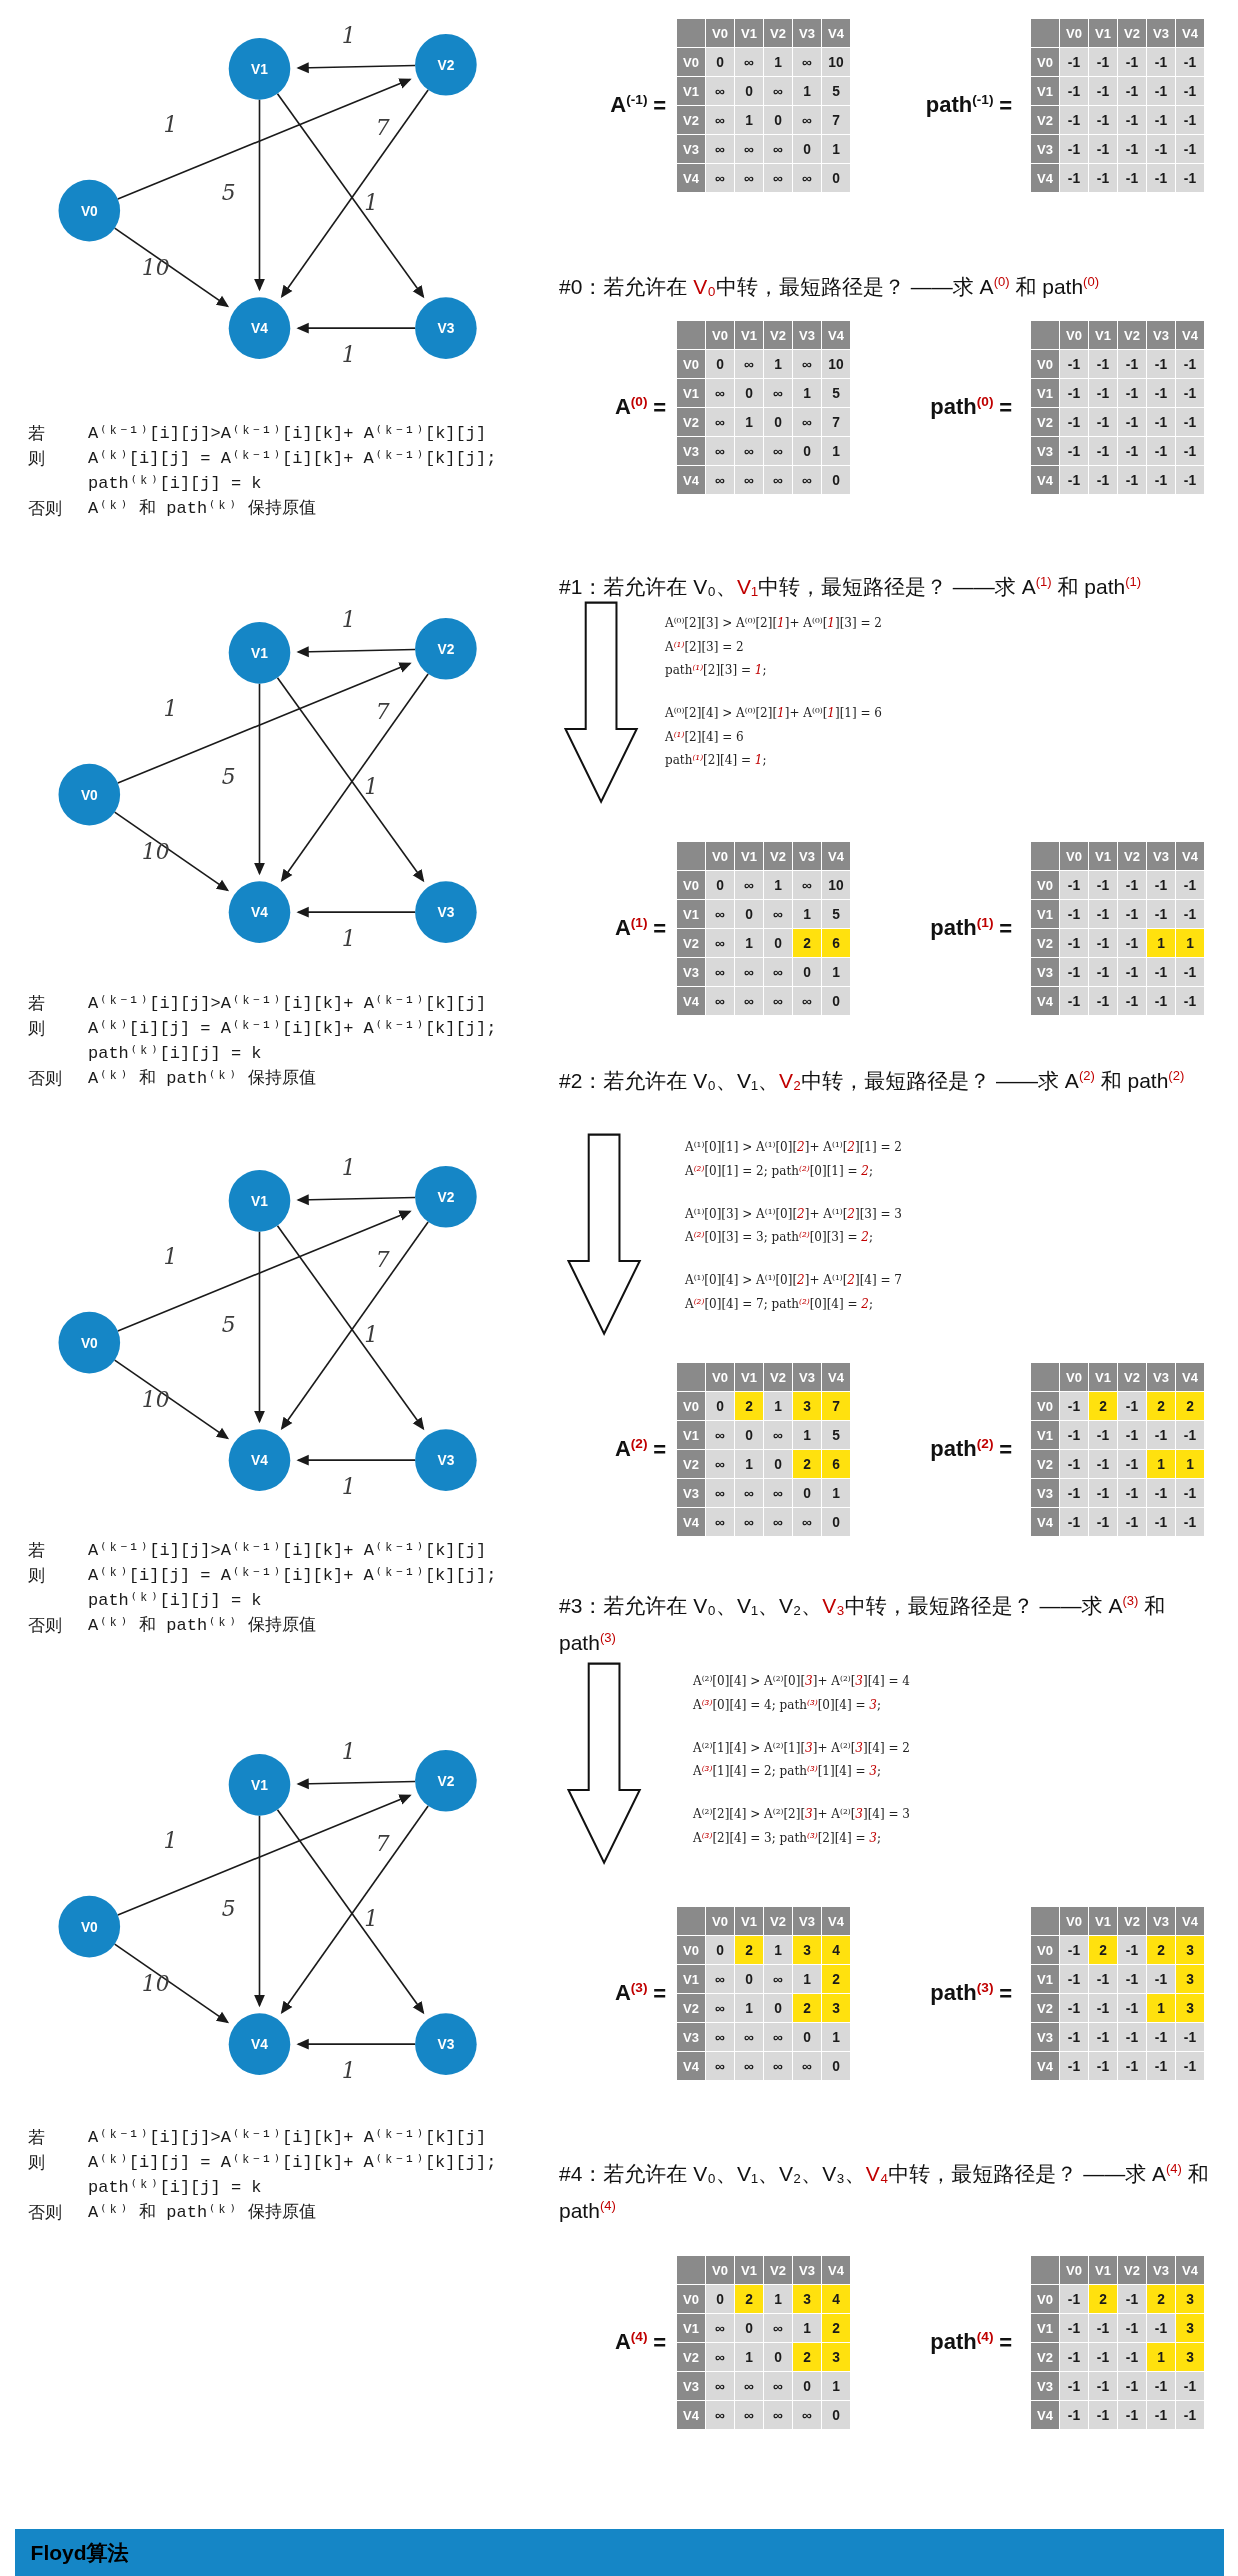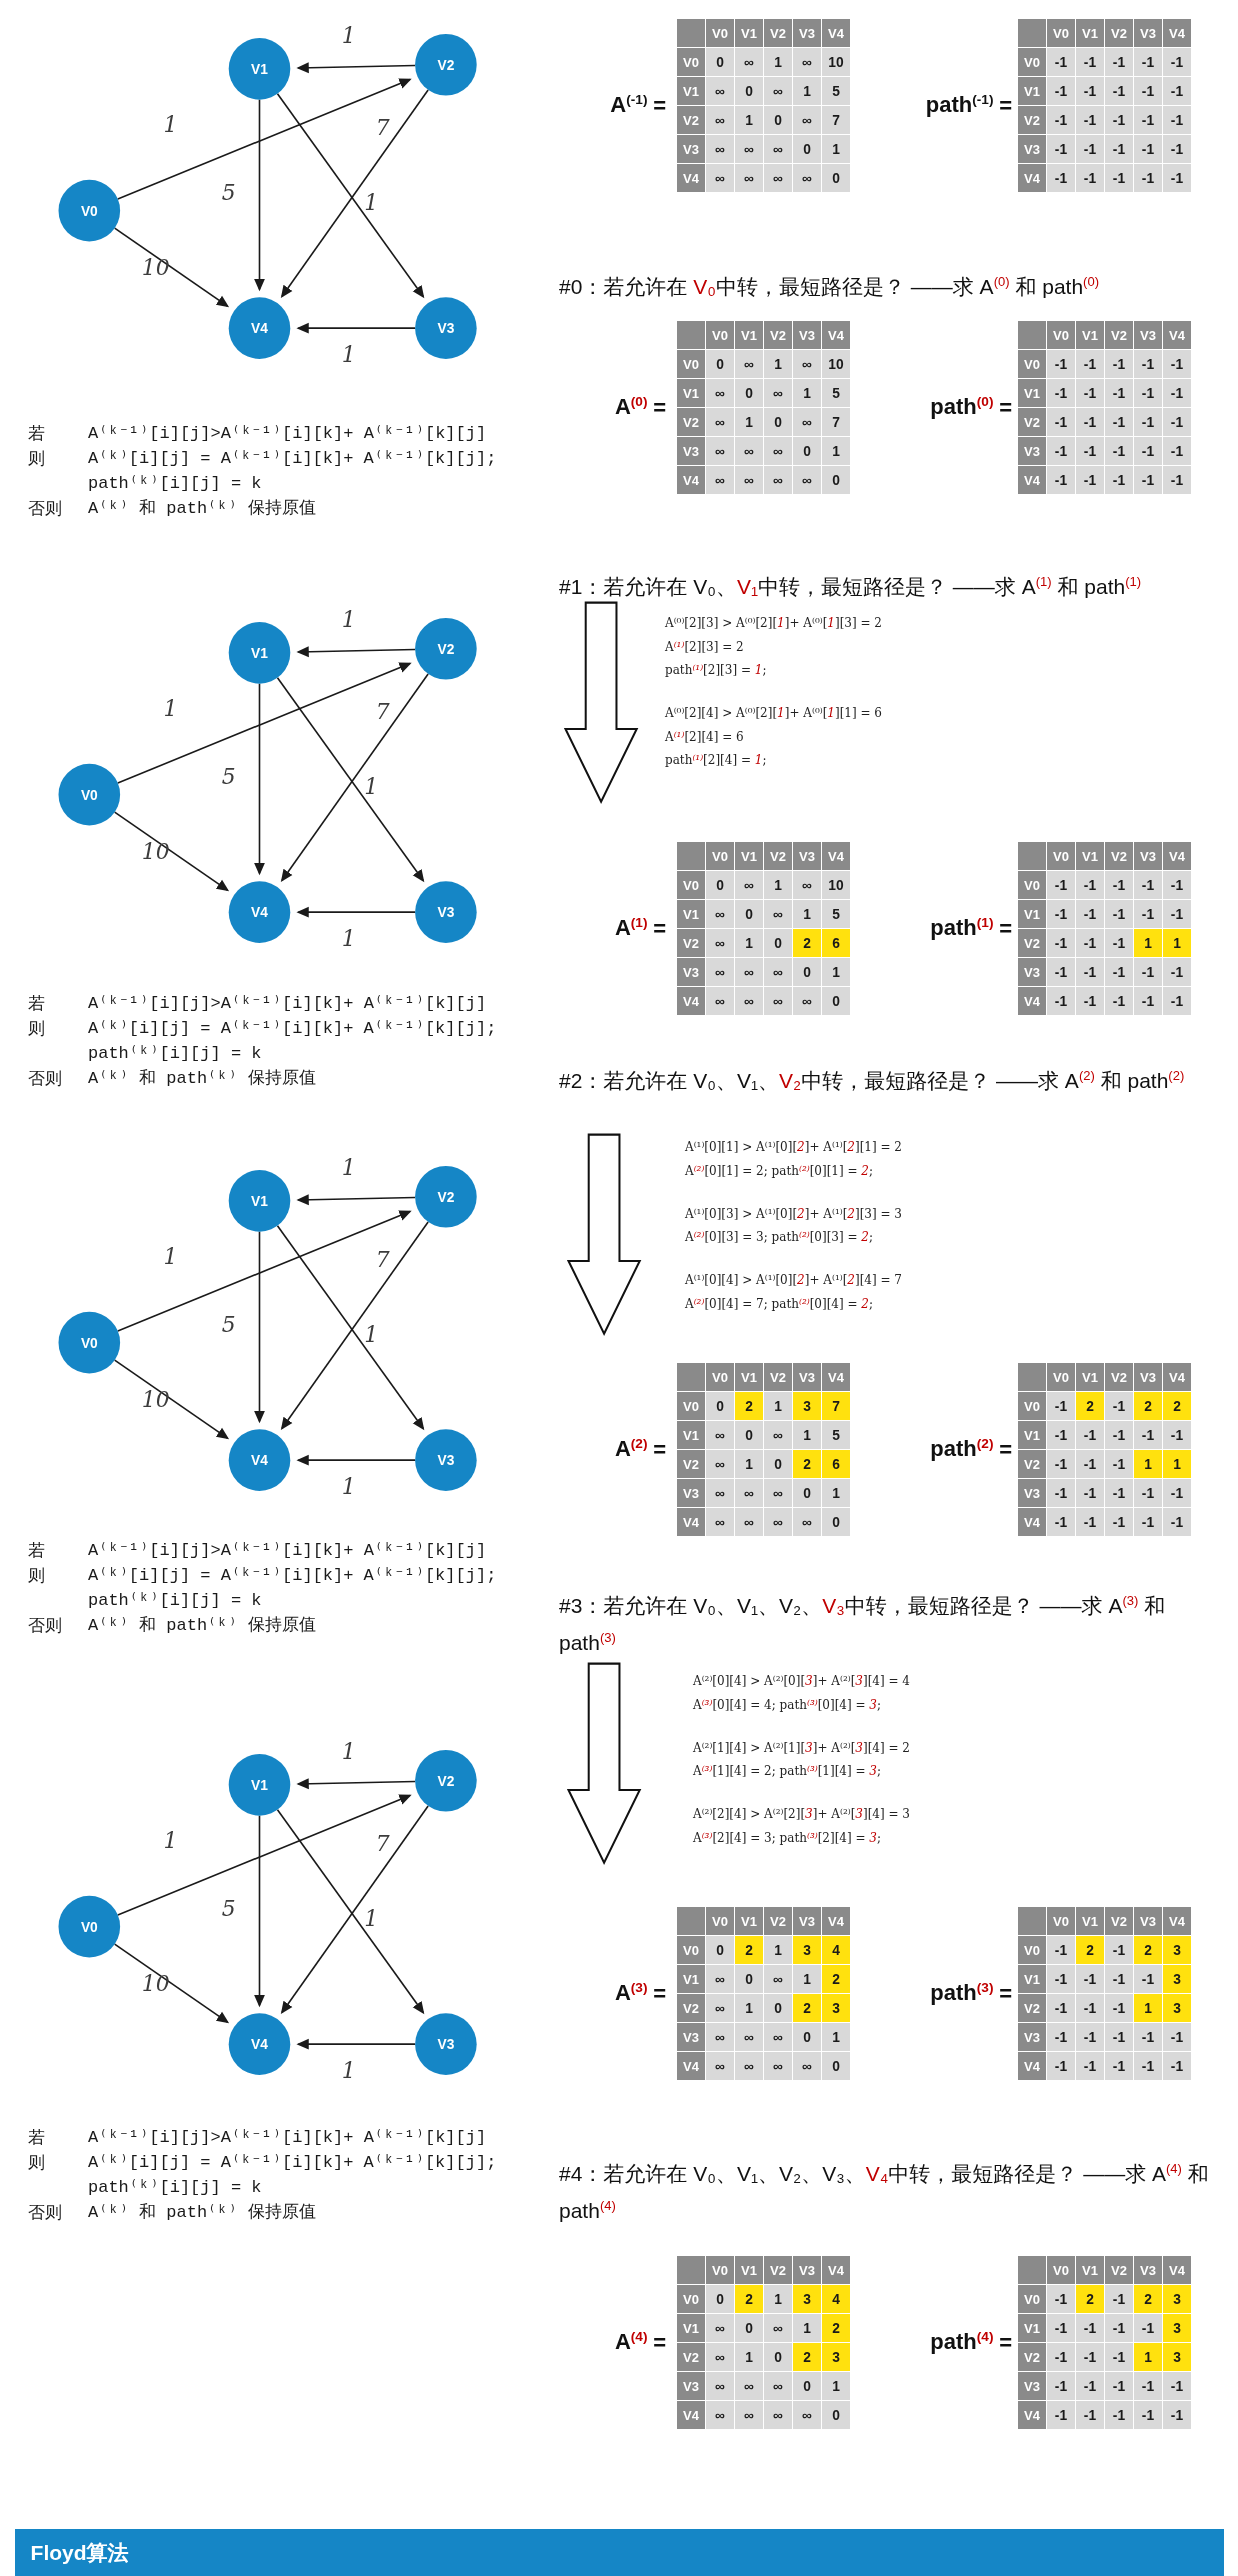--- a/index.html
+++ b/index.html
@@ -16,21 +16,21 @@
   .pseudo { position:absolute; font-size:17px; line-height:25px; color:#1a1a1a; width:519px; }
   .prow { display:flex; }
   .plabel { width:60px; flex:none; font-family:"Liberation Sans","DejaVu Sans",sans-serif; }
   .pexpr { font-family:Liberation Mono, monospace; }
 
   .mrow { position:absolute; display:flex; align-items:center; }
   .mlabel { font-weight:bold; font-size:22px; color:#111; white-space:nowrap; }
   .mlabel sup { font-size:0.62em; color:#C00000; }
   .mlabel.supblack sup { color:#111; }
   .alabel { width:99px; text-align:right; margin-right:10px; }
-  .plbl { width:138px; text-align:right; margin-right:5px; margin-left:23px; }
+  .plbl { width:138px; text-align:right; margin-right:18px; margin-left:23px; }
   .eq { margin-left:5.7px; }
 
   table.mtx { border-collapse:collapse; }
   .mtx td { width:29px; height:29px; text-align:center; vertical-align:middle;
             border:1.6px solid #fff; font-size:13.8px; font-weight:bold; }
   .mtx .mh { background:#8a8a8a; color:#fff; font-size:13px; }
   .mtx .mc { background:#d9d9d9; color:#1a1a1a; }
   .mtx .yl { background:#ffe10e; }
 
   .heading { position:absolute; font-size:21px; font-weight:normal; color:#111;
@@ -39,21 +39,21 @@
   .heading sup { font-size:0.62em; color:#C00000; }
 
   .comp { position:absolute; font-family:"DejaVu Serif",serif; font-size:12px;
           line-height:23.5px; color:#222; }
   .cgroup { margin-bottom:19.5px; }
   .rd { color:#C00000; font-style:italic; }
 
   .bigarrow { position:absolute; }
 
   .bottombar { position:absolute; background:#1586C6; display:flex; align-items:center;
-               color:#ffffff; font-weight:bold; font-size:21px; padding-left:16px; }
+               color:#000000; font-weight:bold; font-size:21px; padding-left:16px; }
 </style>
 </head>
 <body>
 
 <div class="page">
 
   <div class="graph" style="left:8px;top:4px"><svg viewBox="0 0 620 480" width="503" height="389">
         <defs>
           <marker id="arr0" viewBox="0 0 10 10" refX="8" refY="5" markerWidth="8" markerHeight="8" orient="auto">
             <path d="M0,0.8 L9.5,5 L0,9.2 z" fill="#1a1a1a"></path>

